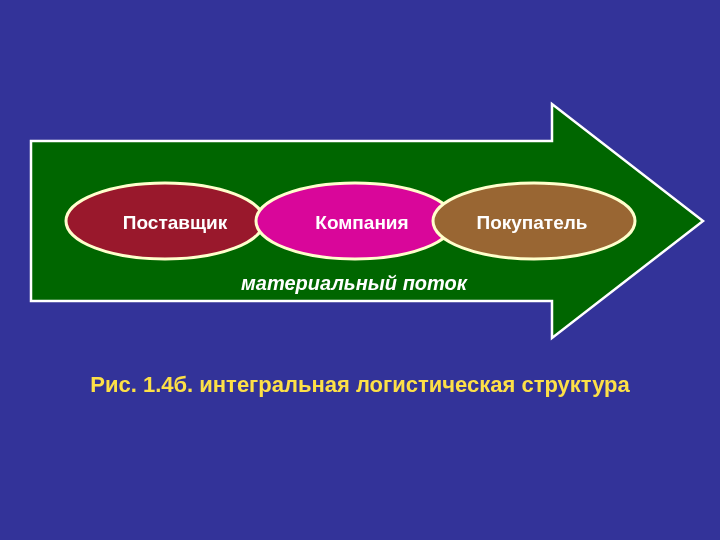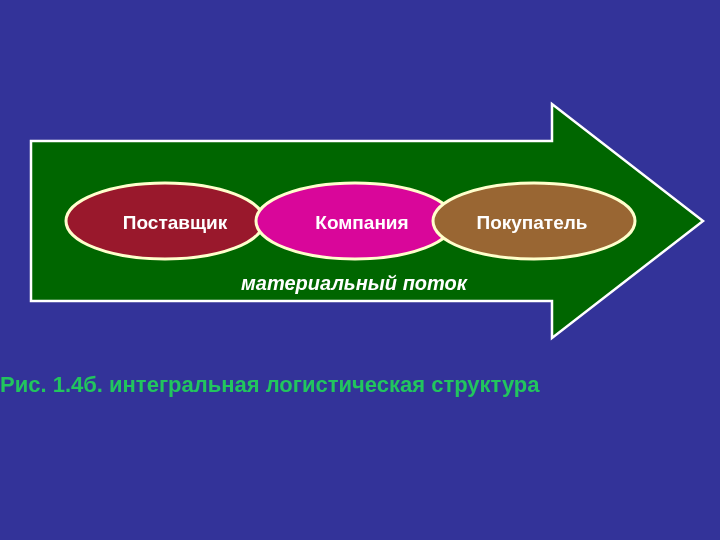--- a/index.html
+++ b/index.html
@@ -1,18 +1,18 @@
 <!DOCTYPE html>
 <html><head>
 <meta charset="utf-8">
 <style>
   html, body { margin:0; padding:0; }
   body { width:720px; height:540px; background:#333399; position:relative; overflow:hidden; font-family:"Liberation Sans", sans-serif; }
   svg { position:absolute; left:0; top:0; }
-  .caption { position:absolute; left:0; width:720px; top:372px; color:#22c55e; font-weight:bold; font-size:22px; }
+  .caption { position:absolute; left:0; width:720px; top:372px; text-align:center; color:#fde047; font-weight:bold; font-size:22px; }
 </style>
 </head>
 <body>
 
 <svg width="720" height="540">
   <polygon points="31,141 552,141 552,104 703,221 552,338 552,301 31,301" fill="#006600" stroke="#ffffff" stroke-width="2.5"></polygon>
   <ellipse cx="165" cy="221" rx="99" ry="38" fill="#99182c" stroke="#ffffcc" stroke-width="3"></ellipse>
   <ellipse cx="355" cy="221" rx="99" ry="38" fill="#d9069a" stroke="#ffffcc" stroke-width="3"></ellipse>
   <ellipse cx="534" cy="221" rx="101" ry="38" fill="#996633" stroke="#ffffcc" stroke-width="3"></ellipse>
   <text x="175" y="224" text-anchor="middle" dominant-baseline="middle" fill="#fff" font-weight="bold" font-size="19" font-family="Liberation Sans, sans-serif">Поставщик</text>

